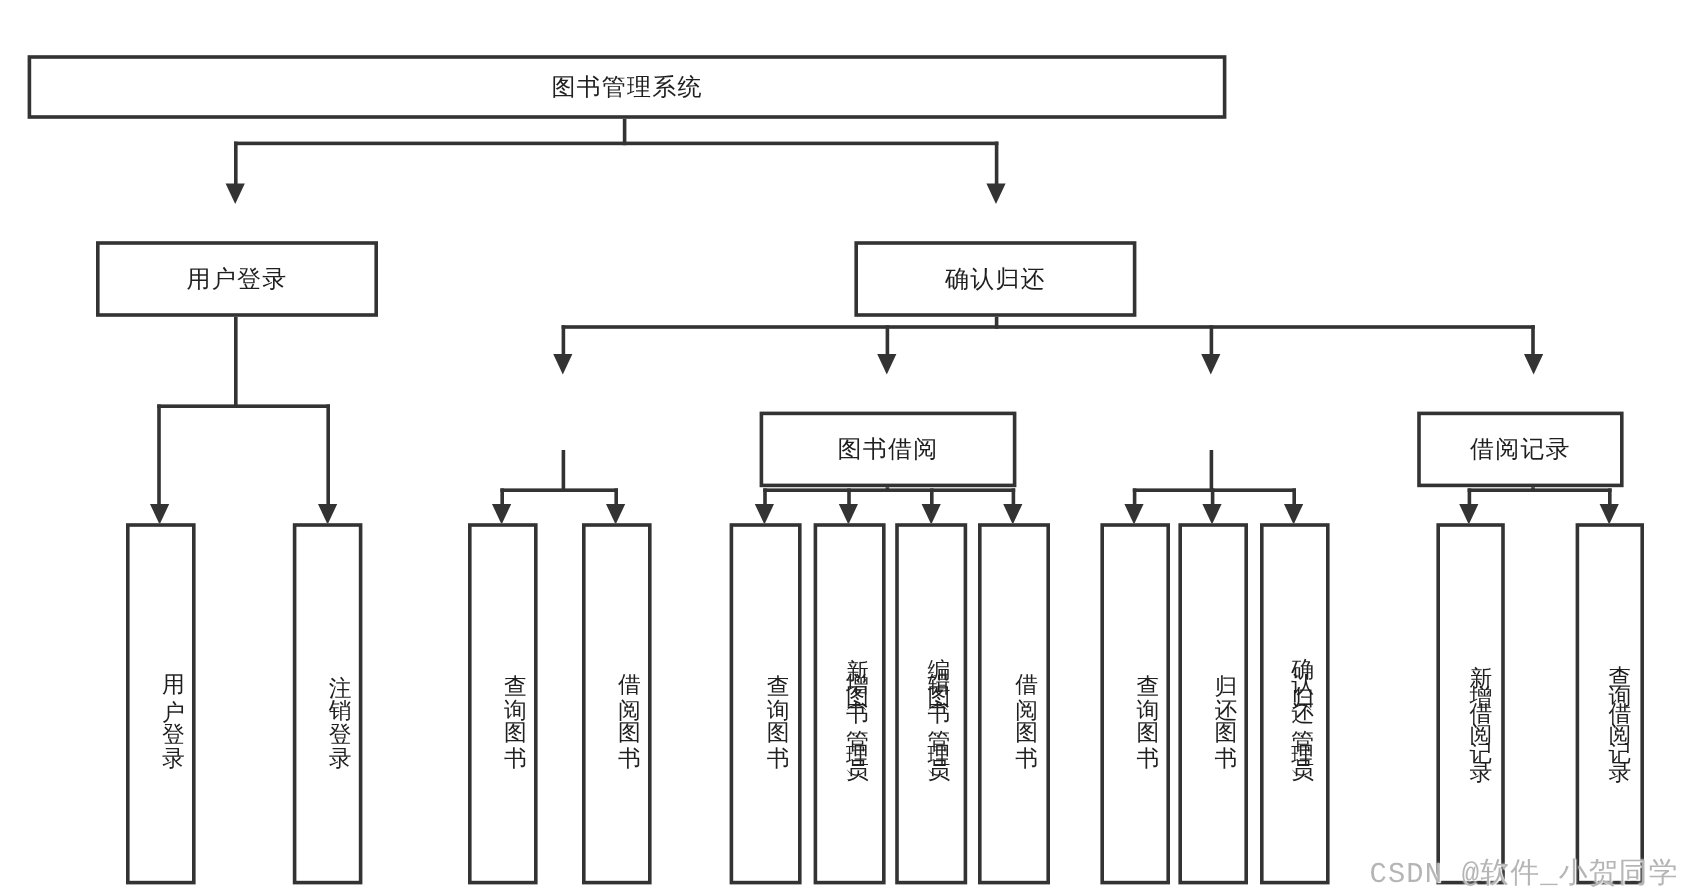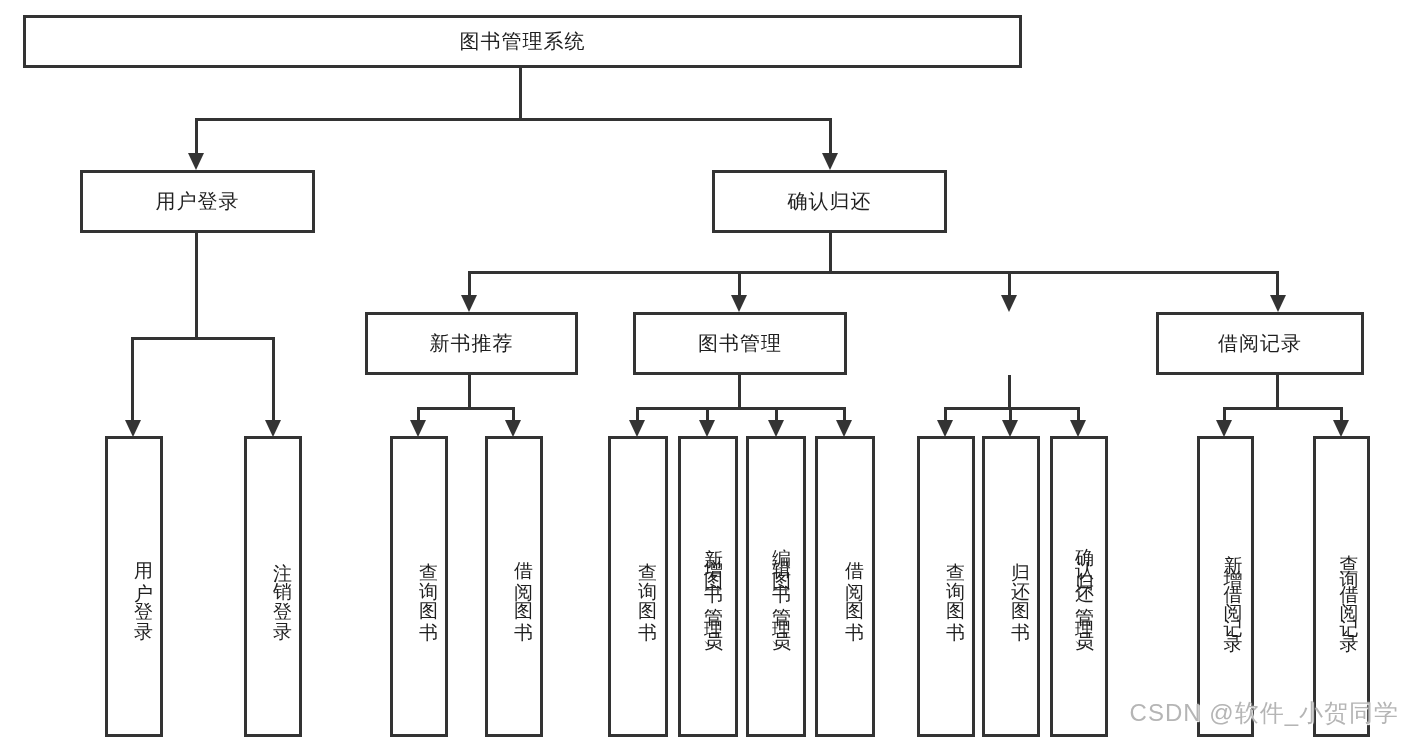--- a/index.html
+++ b/index.html
@@ -22,20 +22,21 @@
     position: absolute;
     border: 3px solid var(--line);
     background: var(--background);
     display: flex;
     align-items: center;
     justify-content: center;
     color: var(--text);
     font-size: 20px;
     letter-spacing: 1px;
     z-index: 2;
+    margin-top: 31px;
   }
   .leaf {
     position: absolute;
     border: 3px solid var(--line);
     background: var(--background);
     display: flex;
     align-items: center;
     justify-content: center;
     color: var(--text);
     z-index: 2;
@@ -57,26 +58,27 @@
     position: absolute;
     width: 0; height: 0;
     border-left: 8px solid transparent;
     border-right: 8px solid transparent;
     border-top: 17px solid var(--line);
     z-index: 1;
   }
   .watermark {
     position: absolute;
     right: 6px;
-    bottom: 18px;
+    bottom: 4px;
     font-size: 24px;
     color: var(--watermark);
     text-shadow: 0 0 2px #ffffff, 1px 1px 1px #ffffff;
     z-index: 5;
     letter-spacing: 1px;
+    font-family: Liberation Mono, monospace;
   }
 </style>
 </head>
 <body>
 
 <div class="canvas">
 
   <div class="box" style="left:23px; top:15px; width:999px; height:53px;">
     <span>图书管理系统</span>
   </div>
@@ -106,27 +108,24 @@
   <div class="hline" style="left:468px; top:271px; width:811px;"></div>
   <div class="vline" style="left:468px; top:271px; height:27px;"></div>
   <div class="arrow" style="left:461px; top:295px;"></div>
   <div class="vline" style="left:738px; top:271px; height:27px;"></div>
   <div class="arrow" style="left:731px; top:295px;"></div>
   <div class="vline" style="left:1008px; top:271px; height:27px;"></div>
   <div class="arrow" style="left:1001px; top:295px;"></div>
   <div class="vline" style="left:1276px; top:271px; height:27px;"></div>
   <div class="arrow" style="left:1270px; top:295px;"></div>
 
-  <div class="box" style="left:365px; top:312px; width:213px; height:63px;">
-    <span>新书推荐</span>
-  </div>
   <div class="box" style="left:633px; top:312px; width:214px; height:63px;">
-    <span>图书管理</span>
-  </div>
-  <div class="box" style="left:1156px; top:312px; width:208px; height:63px;text-align:center;">
+    <span>图书借阅</span>
+  </div>
+  <div class="box" style="left:1181px; top:312px; width:172px; height:63px;text-align:center;">
     <span>借阅记录</span>
   </div>
 
   <div class="vline" style="left:468px; top:375px; height:35px;"></div>
   <div class="vline" style="left:738px; top:375px; height:35px;"></div>
   <div class="vline" style="left:1008px; top:375px; height:35px;"></div>
   <div class="vline" style="left:1276px; top:375px; height:35px;"></div>
 
   <div class="hline" style="left:417px; top:407px; width:98px;"></div>
   <div class="vline" style="left:417px; top:407px; height:16px;"></div>

